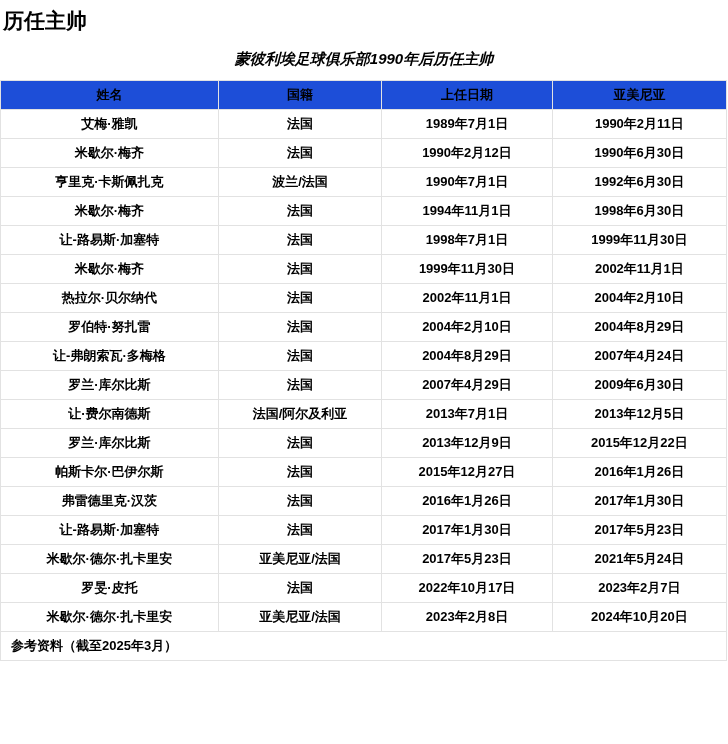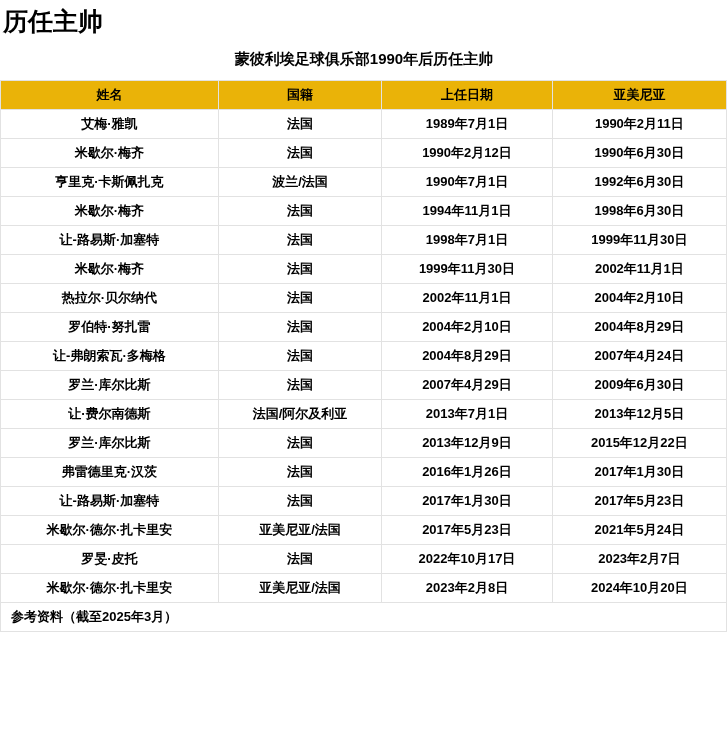--- a/index.html
+++ b/index.html
@@ -10,32 +10,33 @@
     height: 744px;
     font-family: "Liberation Sans", sans-serif;
     color: #000000;
     overflow: hidden;
   }
   .page {
     width: 728px;
     box-sizing: border-box;
   }
   .page-title {
-    font-size: 25px;
+    font-size: 21px;
     font-weight: bold;
     padding: 9px 0 0 3px;
     line-height: 24px;
   }
   .table-caption {
     text-align: center;
     font-weight: bold;
     font-size: 15px;
     margin-top: 18px;
     margin-bottom: 13px;
     line-height: 16px;
+    font-style: italic;
   }
   table.coach-table {
     border-collapse: collapse;
     width: 727px;
     table-layout: fixed;
     margin-left: 0px;
   }
   table.coach-table th,
   table.coach-table td {
     border: 1px solid #e2e2e2;
@@ -43,21 +44,21 @@
     font-weight: bold;
     text-align: center;
     height: 28px;
     padding: 0;
     line-height: 16px;
     color: #000000;
     overflow: hidden;
     white-space: nowrap;
   }
   table.coach-table th {
-    background: #eab308;
+    background: #1d4ed8;
   }
   table.coach-table td.footer-cell {
     text-align: left;
     padding-left: 10px;
   }
 </style>
 </head>
 <body>
 
 <div class="page">
@@ -149,20 +150,26 @@
           <td>2013年7月1日</td>
           <td>2013年12月5日</td>
         </tr>
         <tr>
           <td>罗兰·库尔比斯</td>
           <td>法国</td>
           <td>2013年12月9日</td>
           <td>2015年12月22日</td>
         </tr>
         <tr>
+          <td>帕斯卡尔·巴伊尔斯</td>
+          <td>法国</td>
+          <td>2015年12月27日</td>
+          <td>2016年1月26日</td>
+        </tr>
+        <tr>
           <td>弗雷德里克·汉茨</td>
           <td>法国</td>
           <td>2016年1月26日</td>
           <td>2017年1月30日</td>
         </tr>
         <tr>
           <td>让-路易斯·加塞特</td>
           <td>法国</td>
           <td>2017年1月30日</td>
           <td>2017年5月23日</td>

